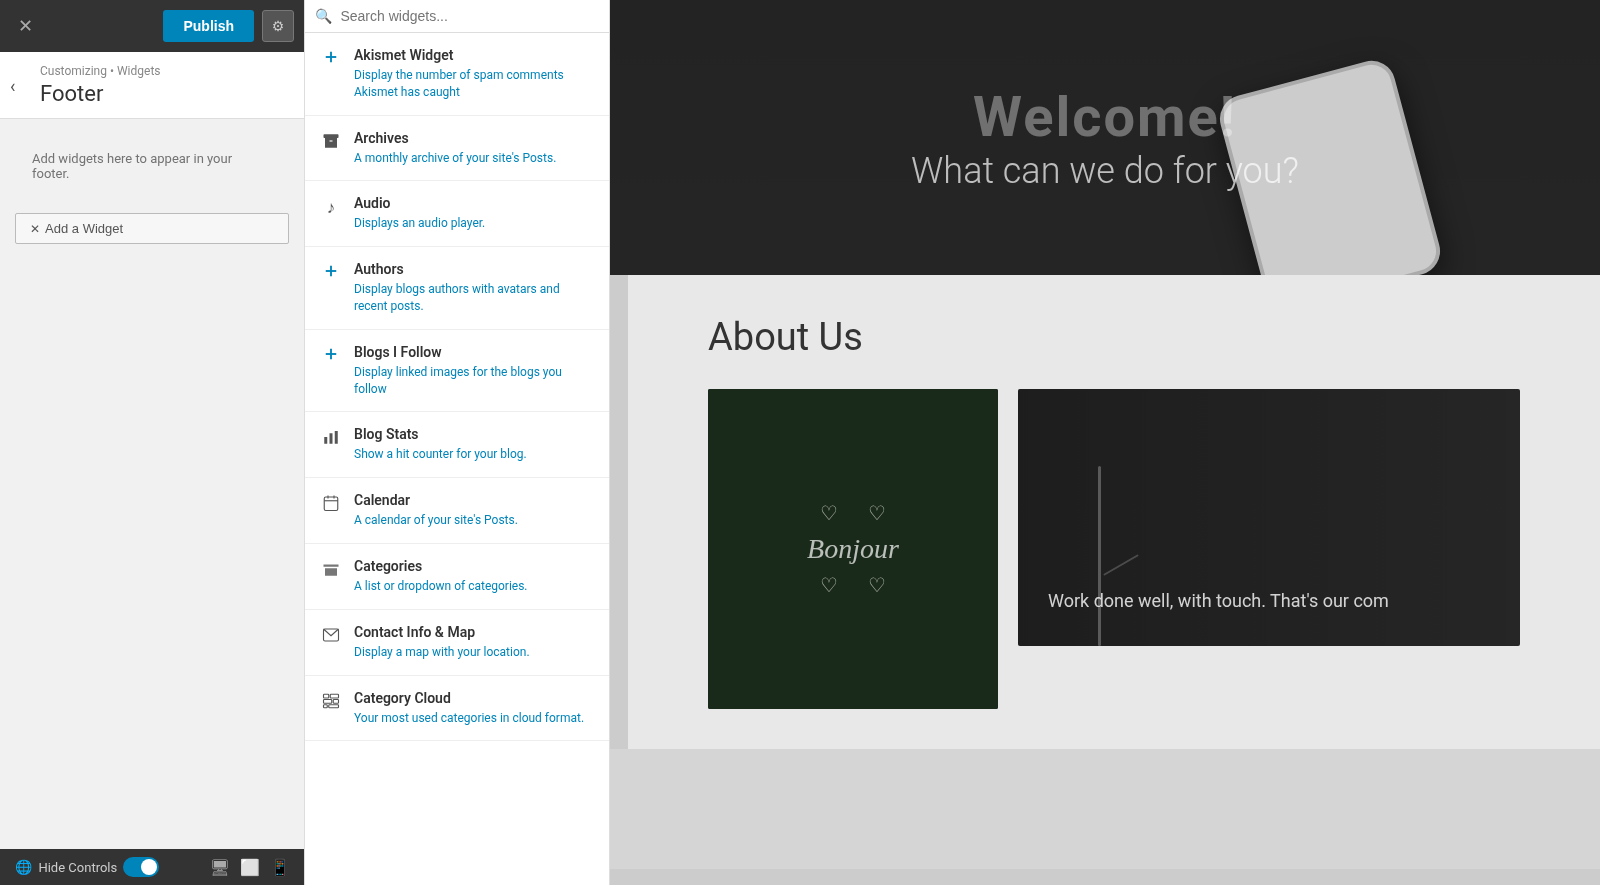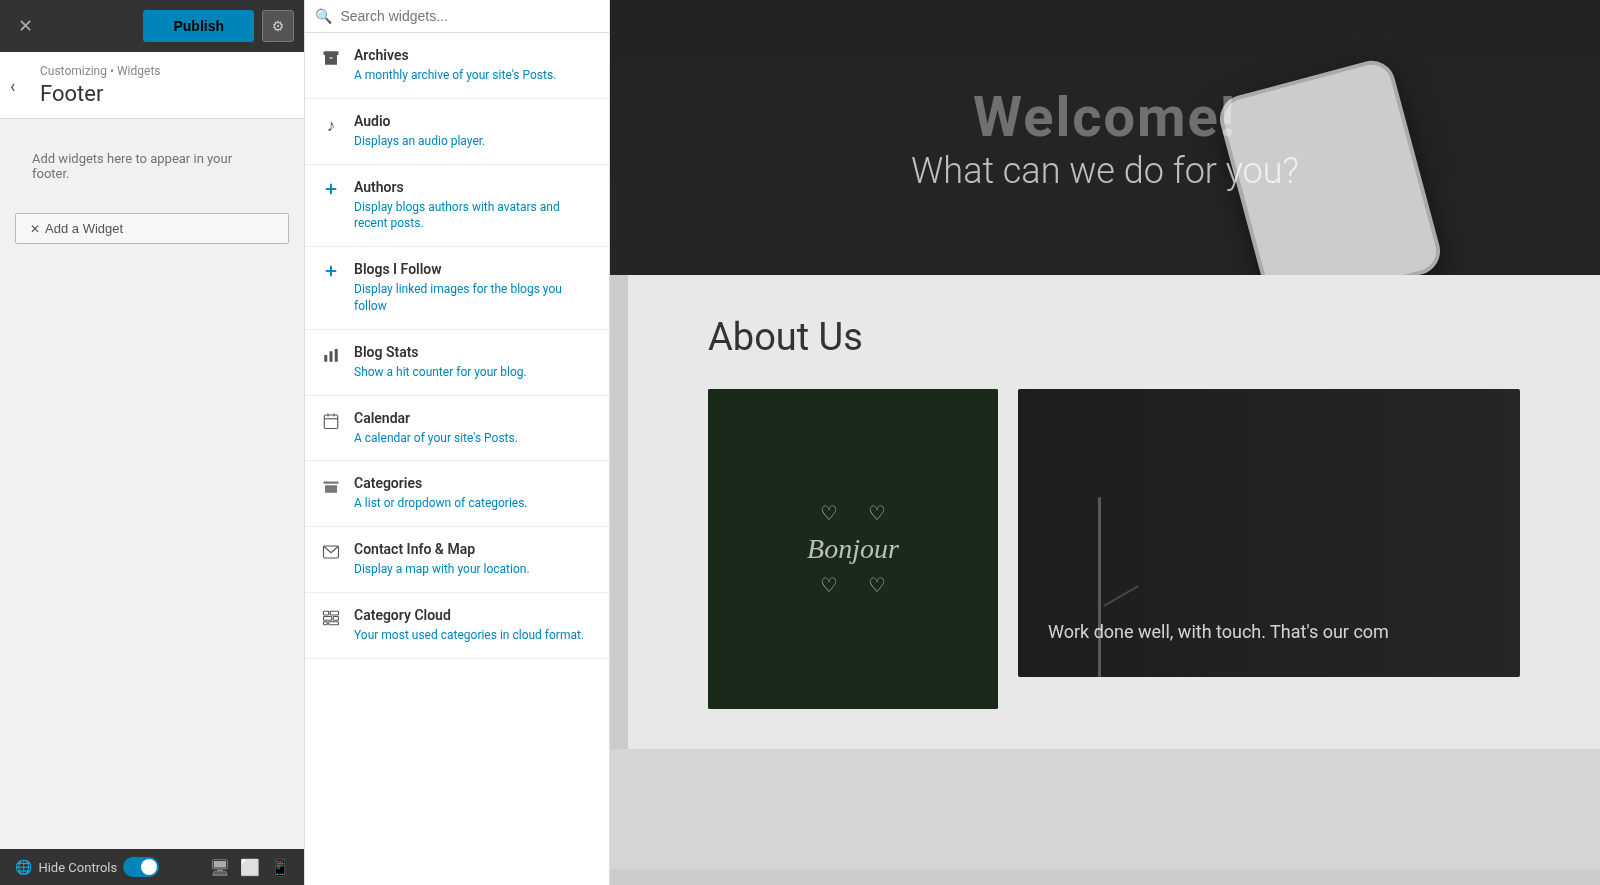--- a/index.html
+++ b/index.html
@@ -29,23 +29,23 @@
       color: #aaa;
       background: none;
       border: none;
       font-size: 18px;
       cursor: pointer;
       padding: 4px 8px;
     }
     #publish-btn {
       margin-left: auto;
       background: #0085ba;
-      color: #000000;
+      color: #ffffff;
       border: none;
-      padding: 8px 30px;
+      padding: 8px 20px;
       border-radius: 3px;
       font-size: 14px;
       font-weight: 600;
       cursor: pointer;
     }
     #settings-btn {
       background: #555;
       border: 1px solid #777;
       color: #ccc;
       width: 32px;
@@ -281,21 +281,21 @@
     }
     .chalk-hearts {
       display: flex;
       gap: 30px;
       color: rgba(255,255,255,0.6);
       font-size: 20px;
     }
 
     .about-img-2 {
       flex: 1;
-      height: 288px;
+      height: 257px;
       background: #2a2a2a;
       border-radius: 2px;
       position: relative;
       overflow: hidden;
       display: flex;
       align-items: flex-end;
     }
     .about-img-2-overlay {
       position: absolute;
       inset: 0;
@@ -429,20 +429,30 @@
 </div>
 
 <div id="widget-panel" style="width:305px; min-width:305px; background:#fff; border-right:1px solid #ddd; display:flex; flex-direction:column; height:885px;">
 
   <div id="search-bar">
     <span id="search-icon-wrap">🔍</span>
     <input id="search-input" type="text" placeholder="Search widgets..." style="">
   </div>
 
   <div id="widget-list">
+  <div class="widget-item">
+      <div class="widget-add-icon"><svg width="18" height="18" viewBox="0 0 24 24" fill="none" stroke="#0085ba" stroke-width="2.5">
+            <line x1="12" y1="5" x2="12" y2="19"></line>
+            <line x1="5" y1="12" x2="19" y2="12"></line>
+          </svg></div>
+      <div class="widget-content">
+        <div class="widget-name">Akismet Widget</div>
+        <div class="widget-desc">Display the number of spam comments Akismet has caught</div>
+      </div>
+    </div>
       <div class="widget-item">
       <div class="widget-icon"><svg width="18" height="18" viewBox="0 0 24 24" fill="#555">
             <rect x="2" y="3" width="20" height="5" rx="1"></rect>
             <path d="M4 8v13h16V8"></path>
             <path d="M10 12h4" stroke="#fff" stroke-width="1.5"></path>
           </svg></div>
       <div class="widget-content">
         <div class="widget-name">Archives</div>
         <div class="widget-desc">A monthly archive of your site's Posts.</div>
       </div>

